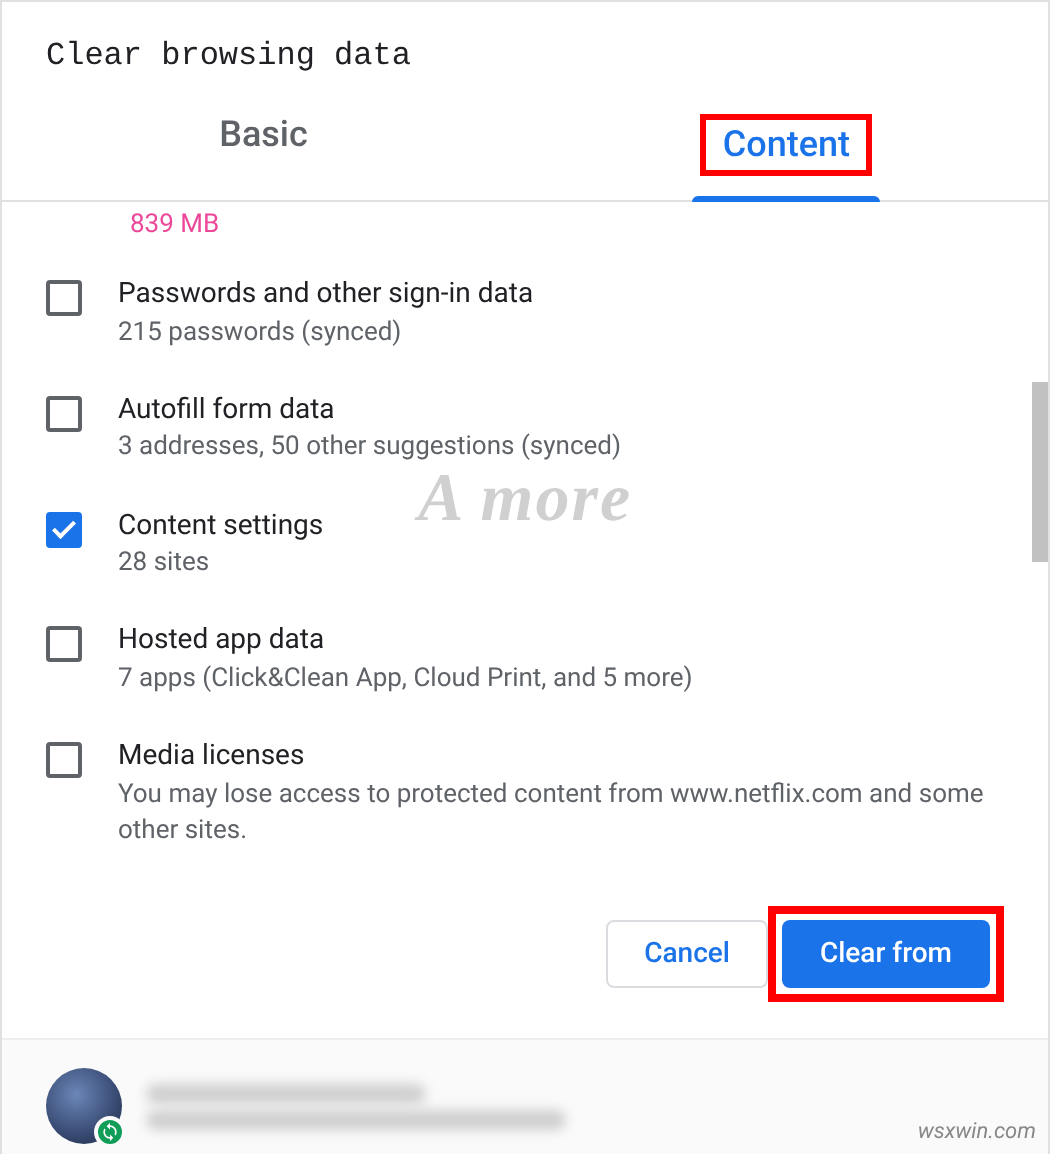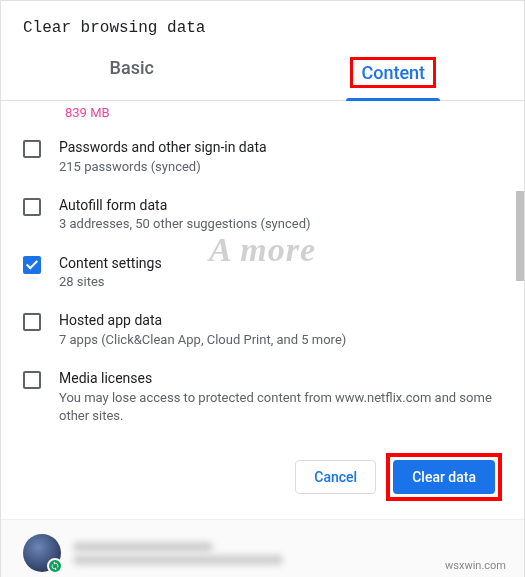--- a/index.html
+++ b/index.html
@@ -113,21 +113,20 @@
     right:0;
     top:190px;
     width:8px;
     height:90px;
     background:#c1c1c1;
     border-radius:0;
   }
   .button-row {
     display:flex;
     justify-content:flex-end;
-    gap:10px;
     padding: 18px 22px 18px 22px;
     align-items:center;
   }
   .btn {
     font-size:14px;
     font-weight:500;
     padding: 8px 18px;
     border-radius:4px;
     cursor:pointer;
     border:1px solid transparent;
@@ -189,24 +188,25 @@
     font-size: 34px;
     font-weight: 700;
     color: rgba(120,120,120,0.35);
     letter-spacing: 1px;
     pointer-events:none;
     font-style: italic;
     font-family: Georgia, serif;
   }
   .src-watermark {
     position:absolute;
-    right:18px;
+    right:6px;
     bottom:4px;
     font-size:11px;
     color:#888;
+    font-style:italic;
   }
 </style>
 </head>
 <body>
 
 <div class="dialog">
 
   <div class="title">Clear browsing data</div>
 
   <div class="tabs">
@@ -262,21 +262,21 @@
         <div class="opt-sub">You may lose access to protected content from www.netflix.com and some other sites.</div>
       </div>
     </div>
   </div>
 
   <div class="scrollbar-sim"></div>
 
   <div class="button-row">
     <div class="btn btn-cancel">Cancel</div>
     <span class="primary-highlight">
-      <div class="btn btn-primary">Clear data</div>
+      <div class="btn btn-primary">Clear from</div>
     </span>
   </div>
 
   <div class="footer">
     <div class="profile-row">
       <div class="avatar">
         <div class="sync-badge">
           <svg viewBox="0 0 24 24" fill="#fff">
               <path d="M12 4V1L8 5l4 4V6c3.3 0 6 2.7 6 6 0 1-.3 2-.7 2.8l1.5 1.5C19.5 15 20 13.6 20 12c0-4.4-3.6-8-8-8zm0 14c-3.3 0-6-2.7-6-6 0-1 .3-2 .7-2.8L5.2 7.7C4.5 9 4 10.4 4 12c0 4.4 3.6 8 8 8v3l4-4-4-4v3z"></path>
             </svg>

